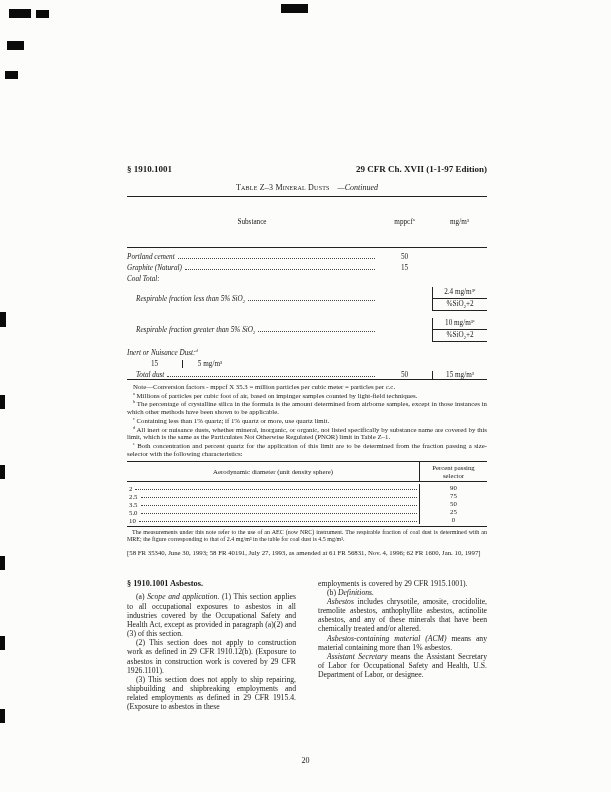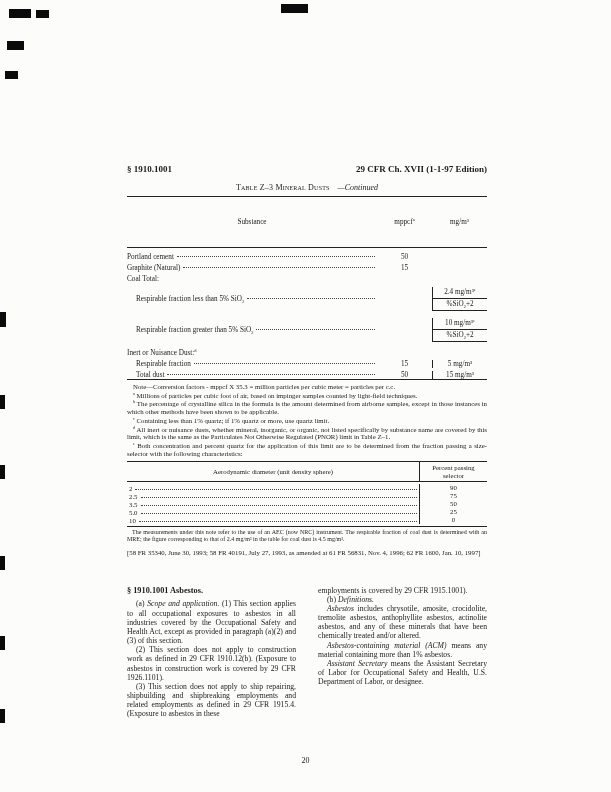--- a/index.html
+++ b/index.html
@@ -24,21 +24,21 @@
   .z3 { margin-top:4px; font-size:7.2px; border-bottom:1px solid #222; }
   .z3-head { display:flex; border-top:1px solid #222; border-bottom:1px solid #222; padding:21px 0; }
   .z3-head .h1 { width:250px; text-align:center; }
   .z3-head .h2 { width:55px; text-align:center; }
   .z3-head .h3 { width:55px; text-align:center; }
   sup { font-size:.62em; vertical-align:super; line-height:0; }
   sub { font-size:.62em; vertical-align:sub; line-height:0; }
 
   .z3-body { padding:2px 0 0; }
   .z3-row { display:flex; align-items:flex-end; min-height:11px; }
-  .z3-row .c1 { width:250px; display:flex; align-items:center; }
+  .z3-row .c1 { width:250px; display:flex; align-items:flex-end;font-style:italic; }
   .z3-row .c1.grp { display:block; }
   .z3-row .c1.ind { padding-left:9px; }
   .nm { white-space:nowrap; }
   .ldr { flex:1; border-bottom:1px dotted #444; margin:0 2px 2px 3px; min-width:8px; }
   .z3-row .c2 { width:55px; text-align:center; }
   .z3-row .c3 { width:55px; text-align:center; }
   .z3-row .c3.vl { border-left:1px solid #222; }
   .z3-row.fr { min-height:30px; align-items:center; margin:1px 0; }
   .z3-row.fr .c1 { align-self:center; }
   .frac { width:55px; margin-left:auto; text-align:center; border-left:1px solid #222; border-bottom:1px solid #222; }
@@ -53,21 +53,21 @@
   .sel-head .d { width:292px; display:flex; align-items:center; justify-content:center; text-align:center; padding:2px 4px; }
   .sel-head .p { width:68px; border-left:1px solid #222; text-align:center; padding:2px 3px; line-height:1.1; }
   .sel-row { display:flex; }
   .sel-row .d { width:292px; display:flex; align-items:flex-end; padding-left:2px; }
   .sel-row .p { width:68px; border-left:1px solid #222; text-align:center; padding:0 2px 1px; }
   .sel-body { padding:2px 0 2px; }
 
   .fineprint { font-size:6px; line-height:1.18; margin-top:2px; text-indent:5px; text-align:justify; color:#222; }
   .citation { font-size:6.8px; margin-top:6px; line-height:1.22; text-align:left; }
 
-  .body-cols { display:flex; gap:22px; margin-top:28px; }
+  .body-cols { display:flex; gap:22px; margin-top:21px; }
   .bcol { width:173px; font-size:7.7px; line-height:1.19; text-align:justify; }
   .body-heading { font-weight:bold; font-size:8.3px; margin-bottom:4px; text-align:left; }
   .para { text-indent:9px; }
   .para.cont { text-indent:0; }
   .it { font-style:italic; }
 
   .page-num { position:absolute; left:0; right:0; top:756px; text-align:center; font-size:8px; }
 </style>
 </head>
 <body>
@@ -155,24 +155,20 @@
         </div>
       </div>
 
       <div class="z3-row">
         <div class="c1 grp"><span class="nm"><span>Inert or Nuisance Dust:</span><sup>d</sup></span></div>
         <div class="c2"></div>
           <div class="c3"></div>
       </div>
 
       <div class="z3-row">
-        <div class="c1 ind">
-            <span class="nm">Respirable fraction</span>
-            <span class="ldr"></span>
-          </div>
         <div class="c2">15</div>
         <div class="c3 vl">5 mg/m³</div>
       </div>
 
       <div class="z3-row">
         <div class="c1 ind">
             <span class="nm">Total dust</span>
             <span class="ldr"></span>
           </div>
         <div class="c2">50</div>

